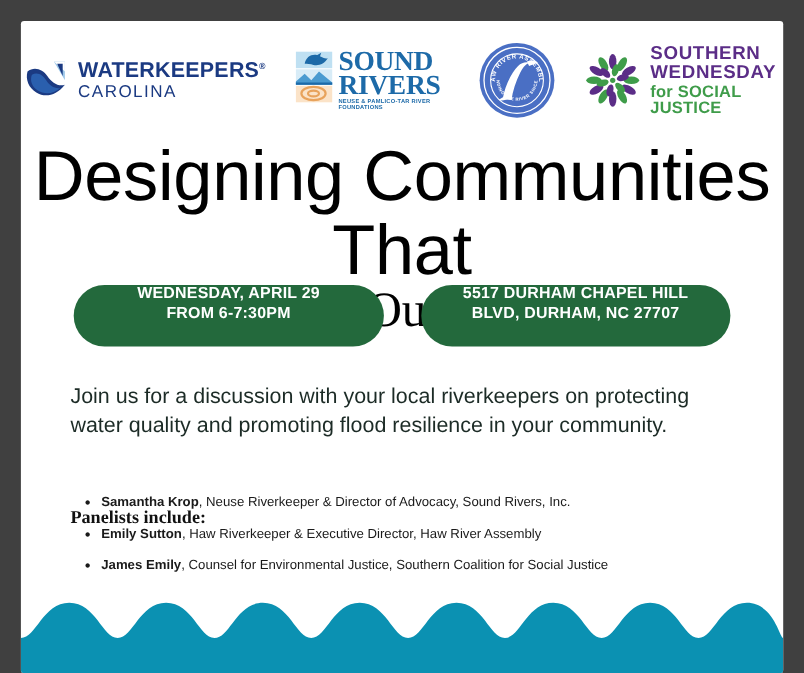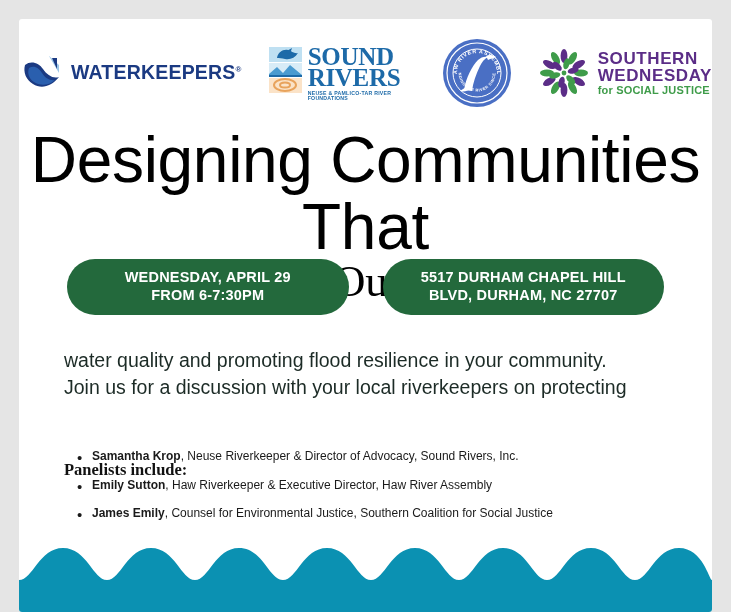--- a/index.html
+++ b/index.html
@@ -7,21 +7,21 @@
     padding: 0;
     background: #ffffff;
   }
   body {
     font-family: "Liberation Sans", sans-serif;
   }
   .flyer {
     position: relative;
     width: 731px;
     height: 612px;
-    background: #e5e5e5;
+    background: #404040;
     overflow: hidden;
     box-sizing: border-box;
   }
   .frame-inner {
     position: absolute;
     left: 19px;
     top: 19px;
     right: 19px;
     bottom: 0;
     background: #ffffff;
@@ -108,21 +108,21 @@
     font-family: "Liberation Sans", sans-serif;
     font-weight: bold;
     font-size: 17px;
     letter-spacing: 0.6px;
     color: #5b2d87;
     display: block;
   }
   .scsj-l3 {
     font-family: "Liberation Sans", sans-serif;
     font-weight: bold;
-    font-size: 11px;
+    font-size: 15px;
     letter-spacing: 0.2px;
     color: #3f9c4a;
     display: block;
     margin-top: 1px;
   }
   .scsj-l3 .lead { color: #3f9c4a; }
 
   
   .title-block {
     position: absolute;
@@ -159,21 +159,21 @@
   }
   .pill {
     flex: 1 1 0;
     background: #23693c;
     color: #ffffff;
     border-radius: 30px;
     height: 56px;
     display: flex;
     flex-direction: column;
     align-items: center;
-    justify-content: center;
+    justify-content: flex-start;
     font-family: "Liberation Sans", sans-serif;
     font-weight: bold;
     font-size: 14.5px;
     letter-spacing: 0.2px;
     line-height: 1.22;
     text-align: center;
   }
 
   
   .lede {
@@ -238,20 +238,21 @@
           <svg viewBox="0 0 44 44" width="44" height="44">
             <path d="M30 5 L40 5 L40 22 Z" fill="#9cc6e8"></path>
             <path d="M30 5 L40 5 L40 14 Z" fill="#ffffff"></path>
             <path d="M33 7 L38 7 L38 18 Z" fill="#1b3a82"></path>
             <path d="M6 14 C12 9 20 12 24 18 C28 24 34 28 40 26 C32 36 22 38 14 33 C7 29 4 21 6 14 Z" fill="#1b3a82"></path>
             <path d="M10 17 C15 14 20 17 23 22 C26 27 31 30 36 29 C29 35 21 35 15 31 C10 28 8 22 10 17 Z" fill="#2a5fae"></path>
           </svg>
         </span>
         <span class="wk-text">
           <span class="wk-name"><span>WATERKEEPERS</span><span class="wk-reg">®</span></span>
+          <span class="wk-sub">CAROLINA</span>
         </span>
       </div>
 
       <div class="logo sr">
         <span class="sr-mark">
           <svg viewBox="0 0 35 48" width="35" height="48">
             <rect x="1" y="1" width="33" height="15" fill="#bfe0f2"></rect>
             <path d="M9 12 C10 6 15 3 20 4 C24 5 26 8 30 7 C27 12 22 14 17 13 C14 12 11 12 9 12 Z" fill="#1d6aa8"></path>
             <path d="M17 6 L24 2 L22 8 Z" fill="#1d6aa8"></path>
             <rect x="1" y="17" width="33" height="14" fill="#d8ecf7"></rect>
@@ -372,22 +373,22 @@
         <span>WEDNESDAY, APRIL 29</span>
         <span>FROM 6-7:30PM</span>
       </div>
       <div class="pill">
         <span>5517 DURHAM CHAPEL HILL</span>
         <span>BLVD, DURHAM, NC 27707</span>
       </div>
     </div>
 
     <div class="lede">
+      <span>Join us for a discussion with your local riverkeepers on protecting</span>
       <span>water quality and promoting flood resilience in your community.</span>
-      <span>Join us for a discussion with your local riverkeepers on protecting</span>
     </div>
 
     <div class="panel-heading">Panelists include:</div>
     <ul class="panelists">
       <li><b>Samantha Krop</b><span>, Neuse Riverkeeper &amp; Director of Advocacy, Sound Rivers, Inc.</span></li>
       <li><b>Emily Sutton</b><span>, Haw Riverkeeper &amp; Executive Director, Haw River Assembly</span></li>
       <li><b>James Emily</b><span>, Counsel for Environmental Justice, Southern Coalition for Social Justice</span></li>
     </ul>
 
     <div class="wave-band">

